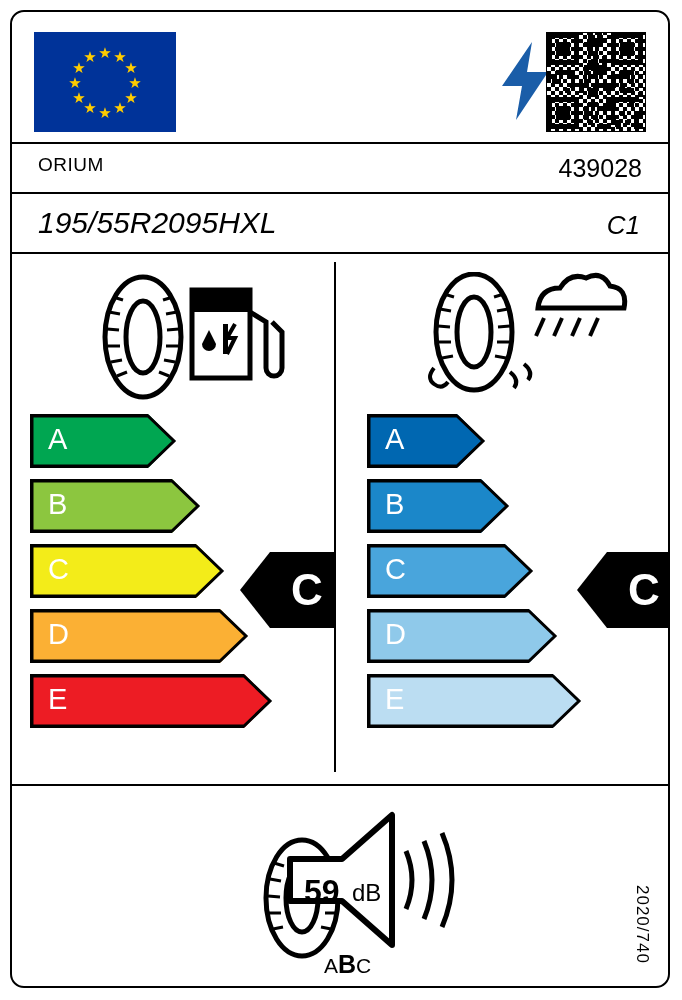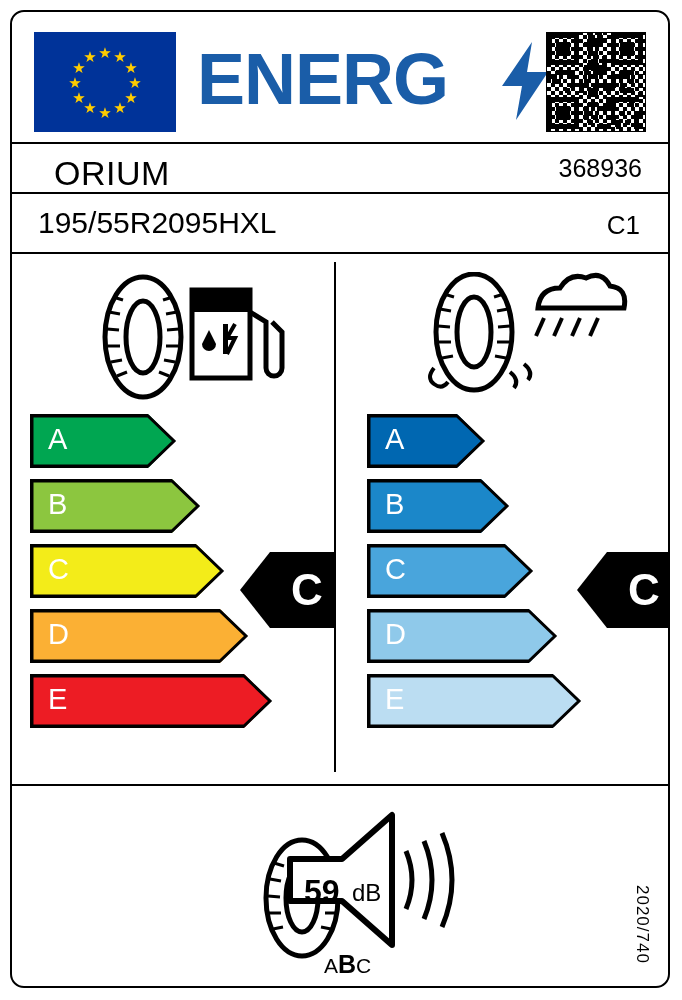--- a/index.html
+++ b/index.html
@@ -99,35 +99,35 @@
   }
 
   
   .brand-row {
     position: absolute;
     left: 0; top: 132px;
     width: 100%; height: 48px;
   }
   .brand-name {
     position: absolute;
-    left: 42px; top: 10px;
-    font-size: 34px;
+    left: 26px; top: 10px;
+    font-size: 19px;
     letter-spacing: 0.5px;
   }
   .article-no {
     position: absolute;
     right: 26px; top: 10px;
     font-size: 25px;
   }
 
   
   .size-row {
     position: absolute;
     left: 0; top: 182px;
-    width: 100%; height: 58px;
+    width: 100%; height: 58px; font-style: italic;
   }
   .tyre-size {
     position: absolute;
     left: 26px; top: 12px;
     font-size: 30px;
   }
   .tyre-class {
     position: absolute;
     right: 28px; top: 16px;
     font-size: 26px;
@@ -292,21 +292,20 @@
         <div class="star" style="left: 89.4808px; top: 57.5px;">★</div>
         <div class="star" style="left: 78.5px; top: 68.4808px;">★</div>
         <div class="star" style="left: 63.5px; top: 72.5px;">★</div>
         <div class="star" style="left: 48.5px; top: 68.4808px;">★</div>
         <div class="star" style="left: 37.5192px; top: 57.5px;">★</div>
         <div class="star" style="left: 33.5px; top: 42.5px;">★</div>
         <div class="star" style="left: 37.5192px; top: 27.5px;">★</div>
         <div class="star" style="left: 48.5px; top: 16.5192px;">★</div>
       </div>
 
-    <div class="energy-word">ENERG</div>
 
     <svg class="bolt" viewBox="0 0 46 78">
       <polygon points="30,0 0,44 20,44 14,78 46,30 25,30" fill="#1a5da8"></polygon>
     </svg>
 
     <div class="qr">
       <div class="qr-inner" id="qr-inner">
           <div class="qr-cell" style="left: 41.1429px; top: 0px; width: 5px; height: 5px;"></div>
           <div class="qr-cell" style="left: 50.2857px; top: 0px; width: 5px; height: 5px;"></div>
           <div class="qr-cell" style="left: 41.1429px; top: 4.57143px; width: 5px; height: 5px;"></div>
@@ -515,21 +514,21 @@
           <div class="qr-cell" style="left: 22.8571px; top: 91.4286px; width: 5px; height: 5px;"></div>
           <div class="qr-cell" style="left: 27.4286px; top: 91.4286px; width: 5px; height: 5px;"></div>
         </div>
     </div>
   </div>
 
   <div class="hline" style="top:130px"></div>
 
   <div class="brand-row">
     <div class="brand-name">ORIUM</div>
-    <div class="article-no">368936</div>
+    <div class="article-no">439028</div>
   </div>
 
   <div class="hline" style="top:180px"></div>
 
   <div class="size-row">
     <div class="tyre-size">195/55R2095HXL</div>
     <div class="tyre-class">C1</div>
   </div>
 
   <div class="hline" style="top:240px"></div>

